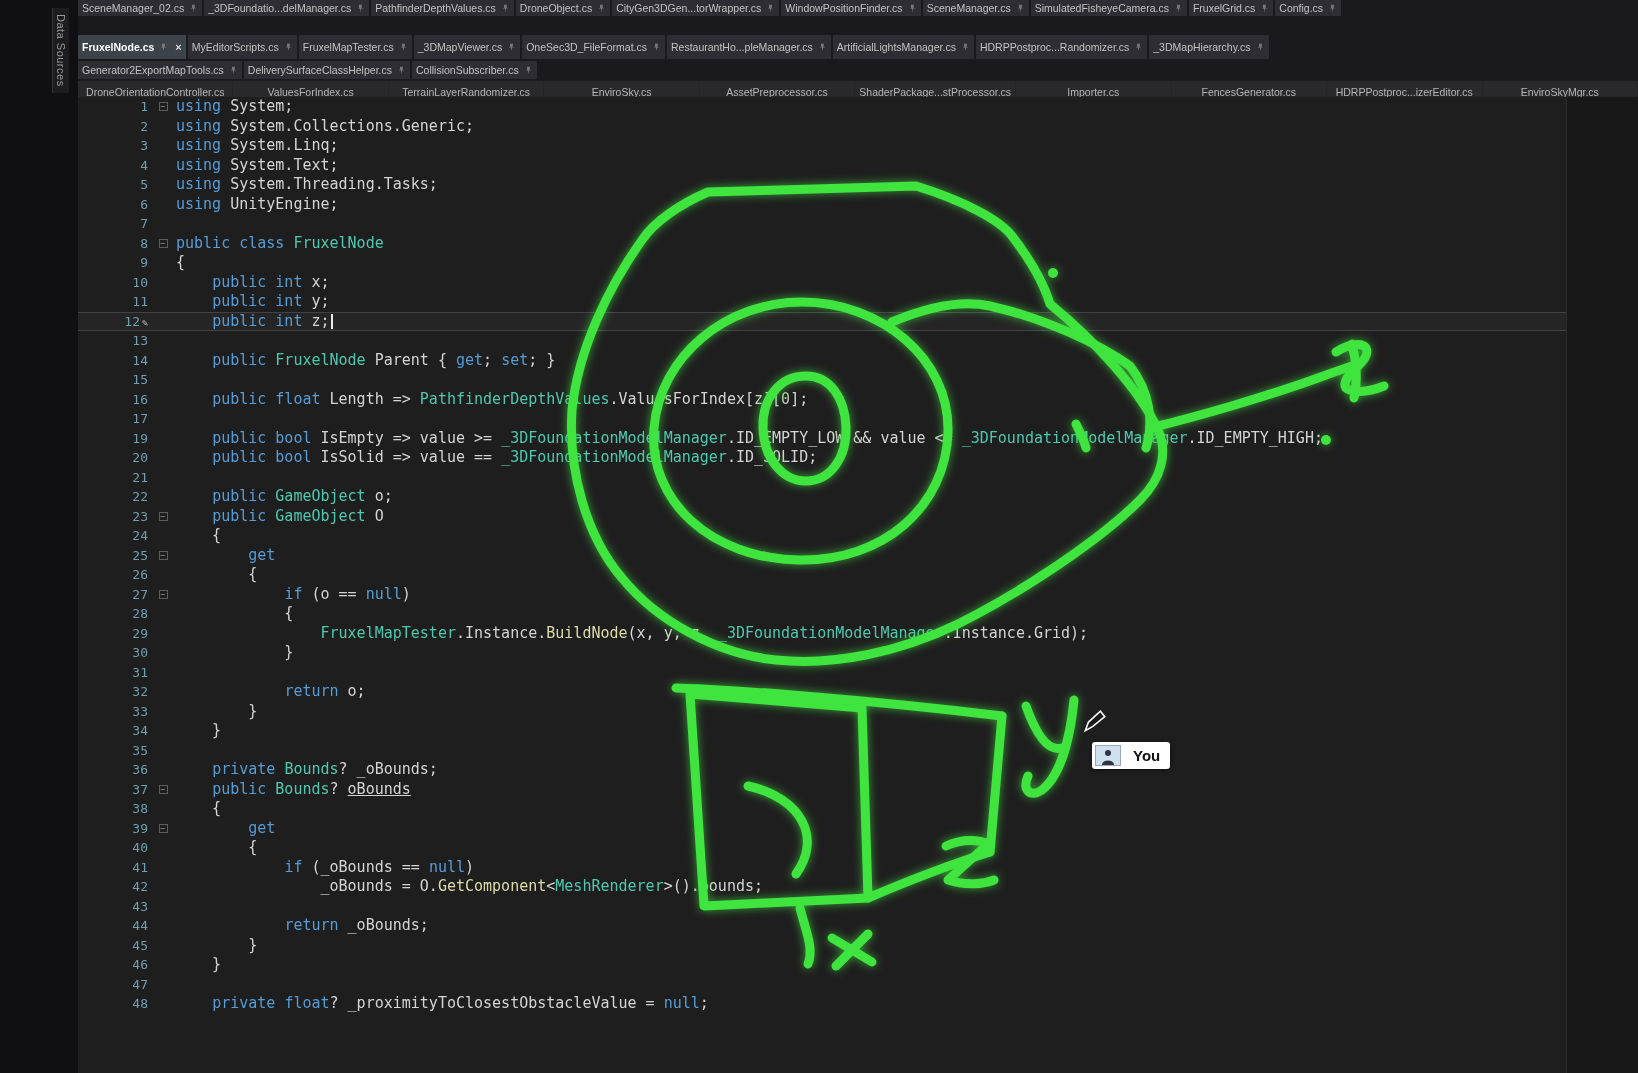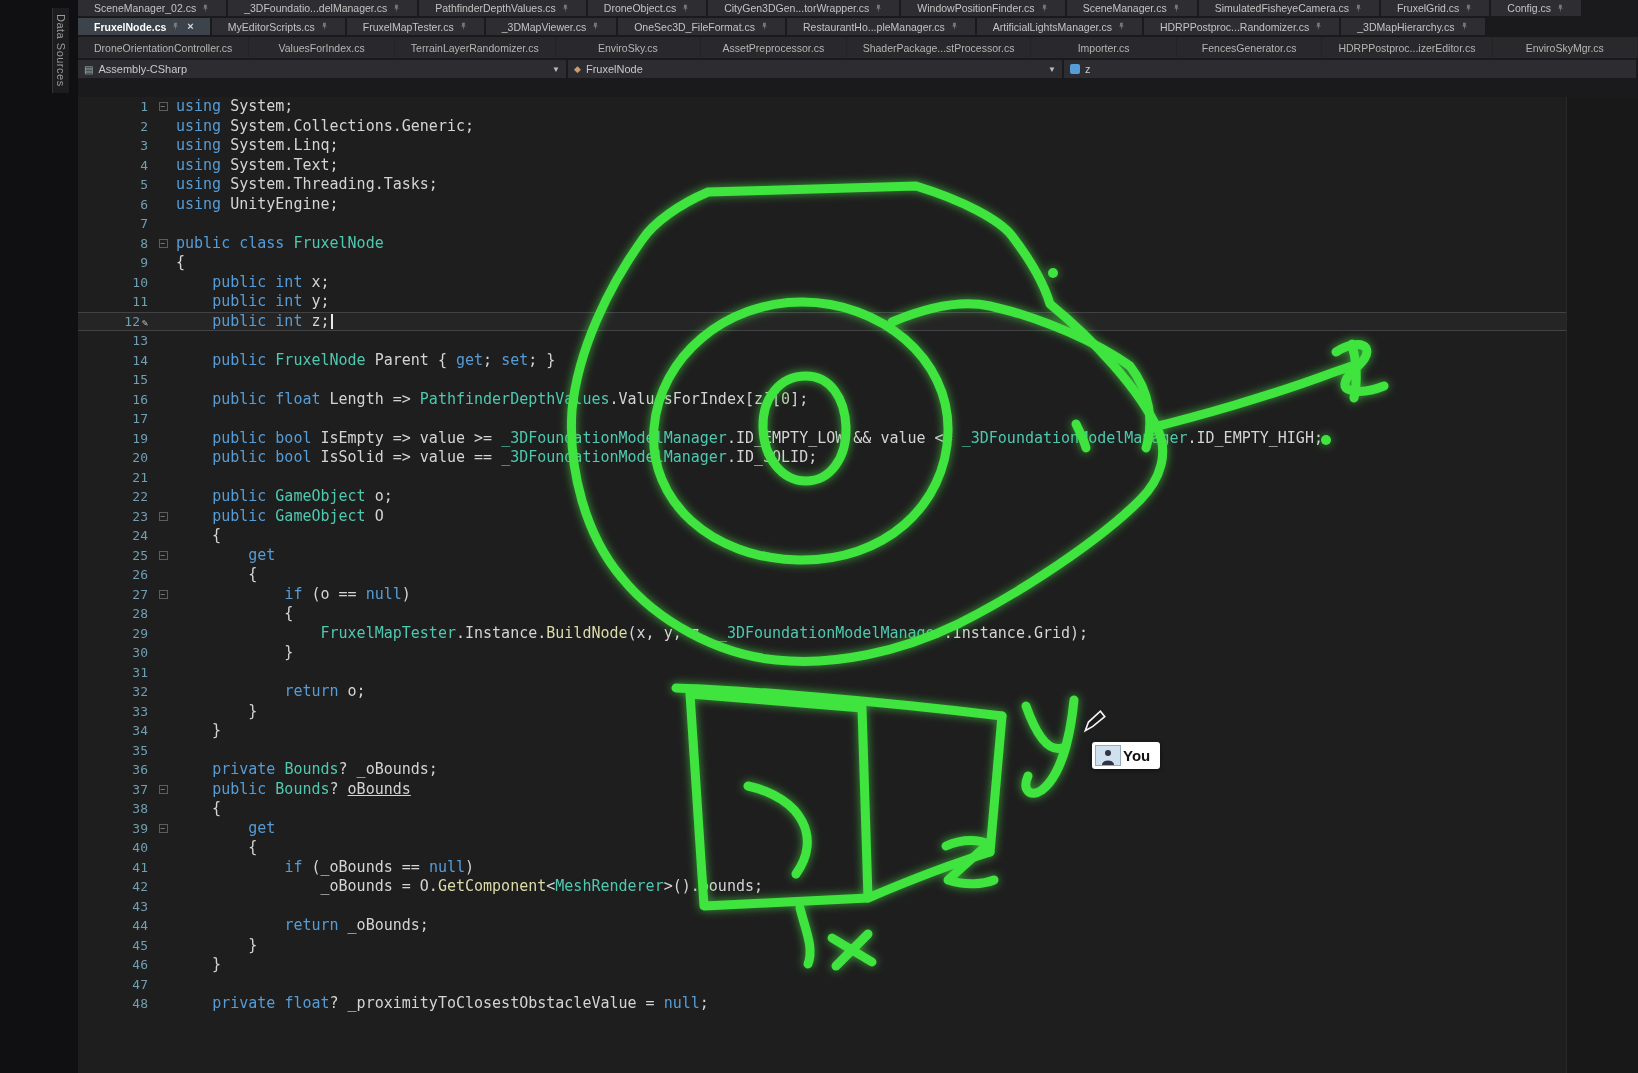--- a/index.html
+++ b/index.html
@@ -13,26 +13,26 @@
   .vtab {
     margin:8px 0 0 52px; padding:6px 2px; writing-mode:vertical-rl;
     color:#9a9a9a; font-size:11px; letter-spacing:.5px; background:#1d1d1f;
     border-left:1px solid #333;
   }
   .main { position:absolute; left:78px; top:0; right:0; bottom:0; }
 
   
   .tabrow { display:flex; align-items:stretch; background:#1a1a1c; }
   .tabrow.r1 { height:16px; }
-  .tabrow.r2 { height:17px; margin-top:2px; }
+  .tabrow.r2 { height:24px; margin-top:19px; }
   .tabrow.r3 { height:18px; margin-top:2px; }
   .tabrow.r4 { height:21px; margin-top:2px; background:#242427;justify-content:space-between; }
   .tab {
     display:inline-flex; align-items:center; gap:5px; margin-right:2px;
-    padding:0 16px; background:#2e2e32; color:#c3c3c3; font-size:10.5px;
+    padding:0 4px; background:#2e2e32; color:#c3c3c3; font-size:10.5px;
     white-space:nowrap; cursor:default;
   }
   .tab.active { background:#3c434b; color:#ffffff; font-weight:bold; }
   .tab.plain { flex:1 1 0; justify-content:center; background:#29292c; margin-right:1px; color:#b5b5b5; }
   .tab .close { color:#d8d8d8; font-size:11px; line-height:1; margin-left:2px; }
   .pinicon { width:9px; height:9px; flex:0 0 auto; opacity:.75; }
 
   
   .bcbar { display:flex; height:18px; margin-top:2px; background:#1a1a1c; font-size:11px; color:#c8c8c8; }
   .bcseg { display:flex; align-items:center; gap:5px; background:#2d2d31; margin-right:2px; padding:0 6px; }
@@ -65,21 +65,21 @@
 
   
   .annot-svg { position:absolute; left:0; top:0; z-index:5; pointer-events:none;
     filter: drop-shadow(0 0 5px rgba(74,230,74,.65)); }
   .annot-svg path { fill:none; stroke:currentColor; stroke-width:9; stroke-linecap:round; stroke-linejoin:round; }
   .annot-svg circle { fill:currentColor; stroke:none; }
 
   
   .you-cursor { position:absolute; left:1082px; top:708px; z-index:6; }
   .you-label {
-    position:absolute; left:10px; top:34px; display:flex; align-items:center; gap:2px;
+    position:absolute; left:10px; top:34px; display:flex; align-items:center; gap:12px;
     background:#ffffff; border-radius:3px; padding:3px 10px 3px 3px;
     box-shadow:0 1px 4px rgba(0,0,0,.55); color:#111; font-weight:bold; font-size:15px;
   }
   .you-avatar { width:26px; height:21px; background:#cfe0ef; border:1px solid #9ab; display:flex; align-items:flex-end; justify-content:center; overflow:hidden; }
 </style>
 </head>
 <body>
 
 <div class="screen" style="--kw: #569cd6; --ty: #4ec9b0; --me: #dcdcaa; --pl: #d4d4d4; --num: #b5cea8; --lnc: #6f9fb2; --edbg: #1e1e1e;">
 
@@ -195,20 +195,40 @@
           </svg>
         </div>
         <div class="tab">
           <span>HDRPPostproc...Randomizer.cs</span>
           <svg class="pinicon" viewBox="0 0 12 12">
             <path fill="#8f8f8f" d="M4 1h4l-.5 3.5L9.5 6H6.8L6 11l-.8-5H2.5L4 4.5z"></path>
           </svg>
         </div>
         <div class="tab">
           <span>_3DMapHierarchy.cs</span>
+          <svg class="pinicon" viewBox="0 0 12 12">
+            <path fill="#8f8f8f" d="M4 1h4l-.5 3.5L9.5 6H6.8L6 11l-.8-5H2.5L4 4.5z"></path>
+          </svg>
+        </div>
+      </div>
+    <div class="tabrow r3">
+        <div class="tab">
+          <span>Generator2ExportMapTools.cs</span>
+          <svg class="pinicon" viewBox="0 0 12 12">
+            <path fill="#8f8f8f" d="M4 1h4l-.5 3.5L9.5 6H6.8L6 11l-.8-5H2.5L4 4.5z"></path>
+          </svg>
+        </div>
+        <div class="tab">
+          <span>DeliverySurfaceClassHelper.cs</span>
+          <svg class="pinicon" viewBox="0 0 12 12">
+            <path fill="#8f8f8f" d="M4 1h4l-.5 3.5L9.5 6H6.8L6 11l-.8-5H2.5L4 4.5z"></path>
+          </svg>
+        </div>
+        <div class="tab">
+          <span>CollisionSubscriber.cs</span>
           <svg class="pinicon" viewBox="0 0 12 12">
             <path fill="#8f8f8f" d="M4 1h4l-.5 3.5L9.5 6H6.8L6 11l-.8-5H2.5L4 4.5z"></path>
           </svg>
         </div>
       </div>
     <div class="tabrow r4">
         <div class="tab plain">
           <span>DroneOrientationController.cs</span>
         </div>
         <div class="tab plain">

